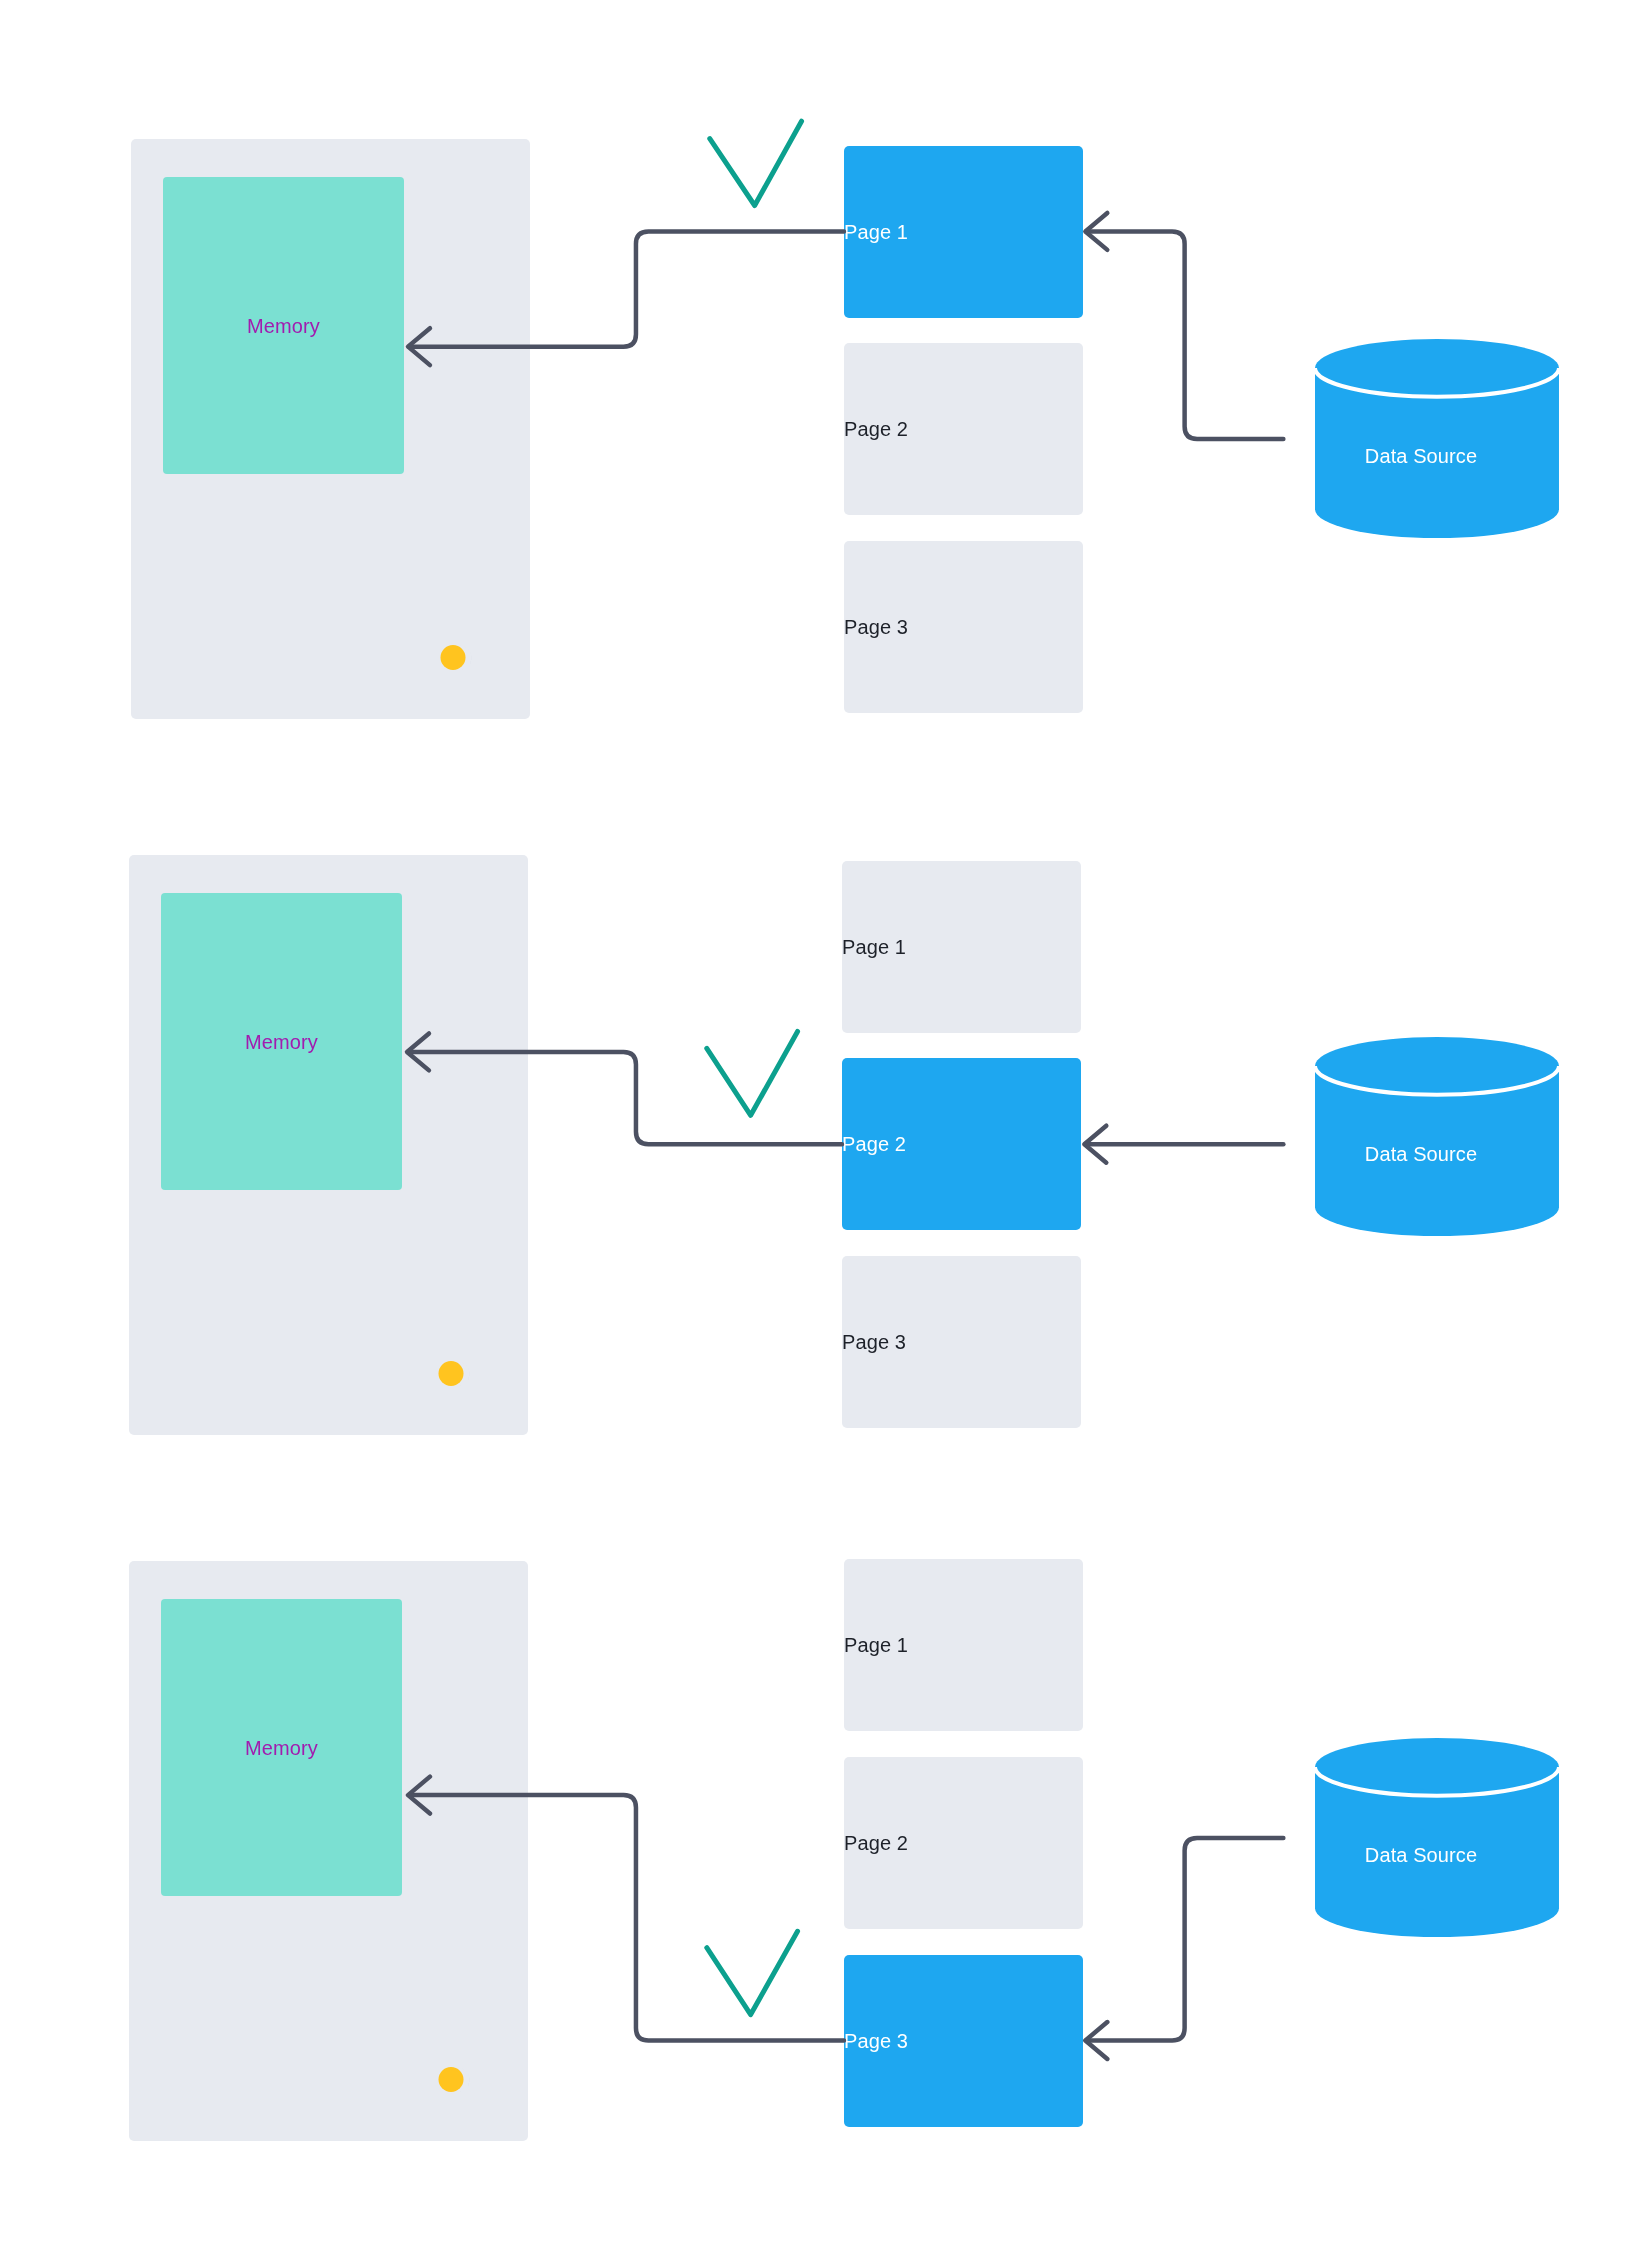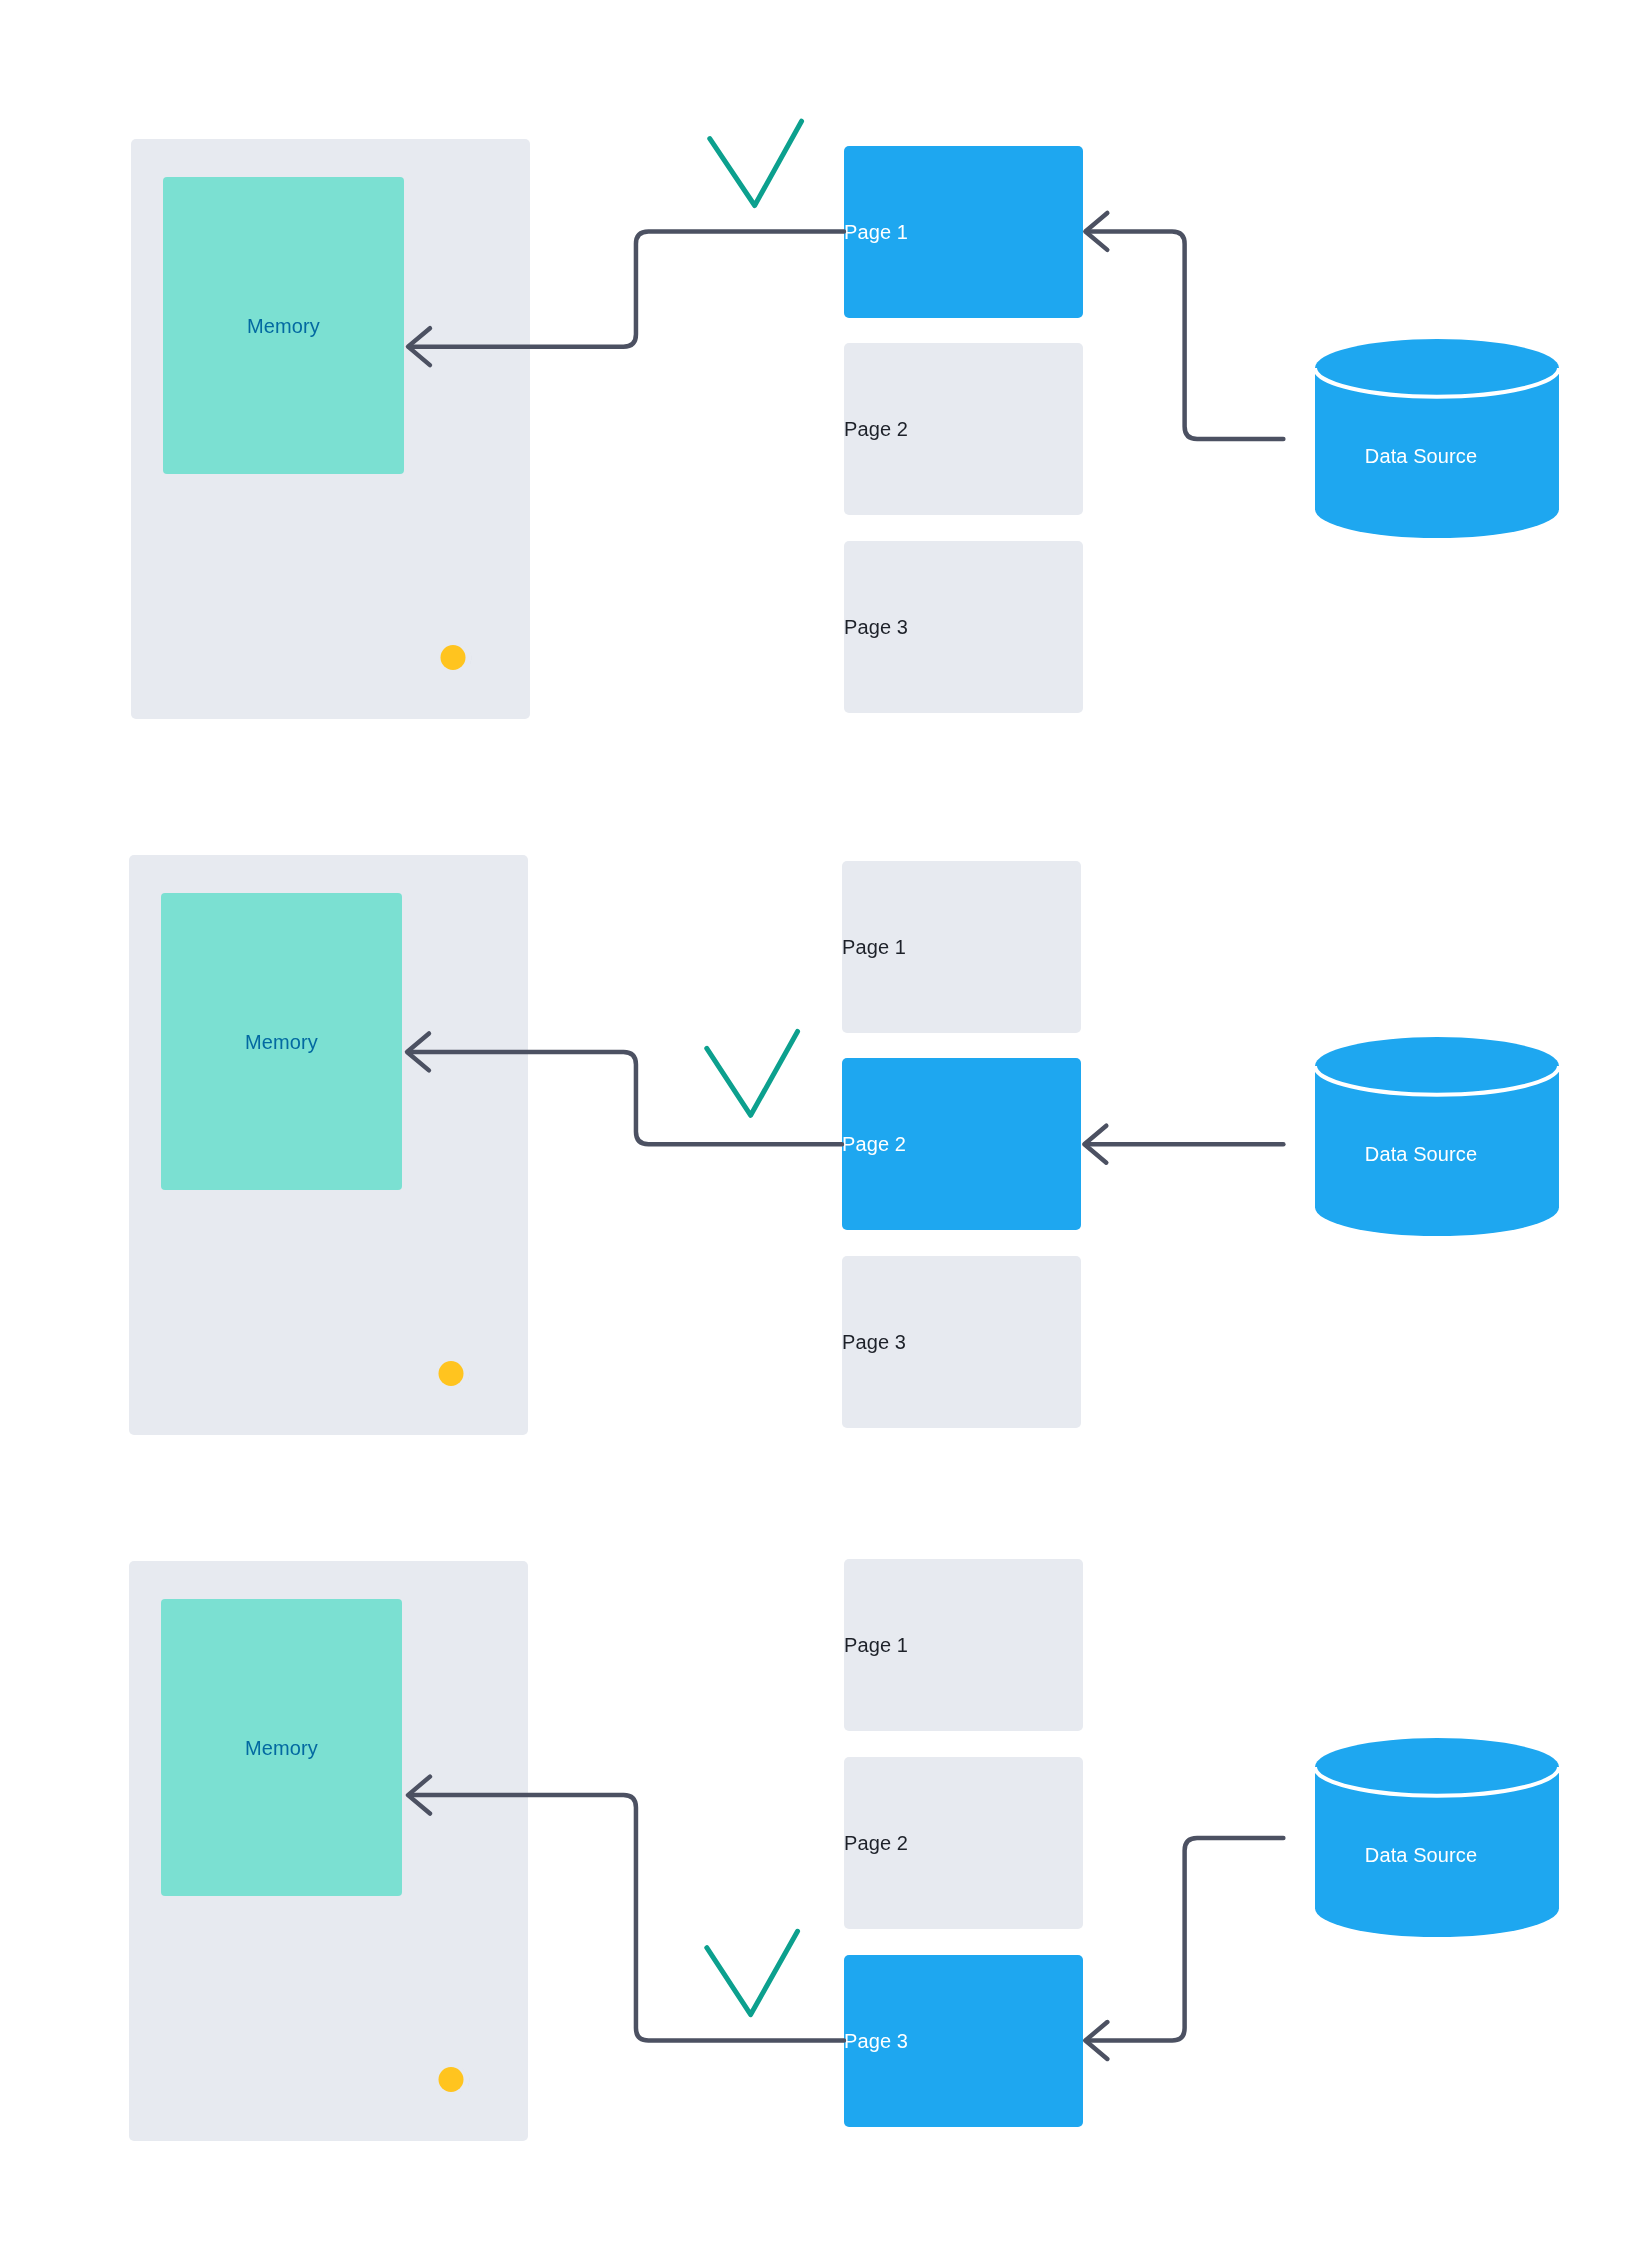--- a/index.html
+++ b/index.html
@@ -37,21 +37,21 @@
   .memory-block {
     position: absolute;
     background: #7BE0D2;
     border-radius: 4px;
     display: flex;
     align-items: center;
     justify-content: center;
   }
   .memory-label {
     font-size: 20px;
-    color: #0369a1;
+    color: #a21caf;
     letter-spacing: 0.1px;
     line-height: 1;
     user-select: none;
   }
 
   
   .logo-mark {
     position: absolute;
     width: 55px;
     height: 55px;

